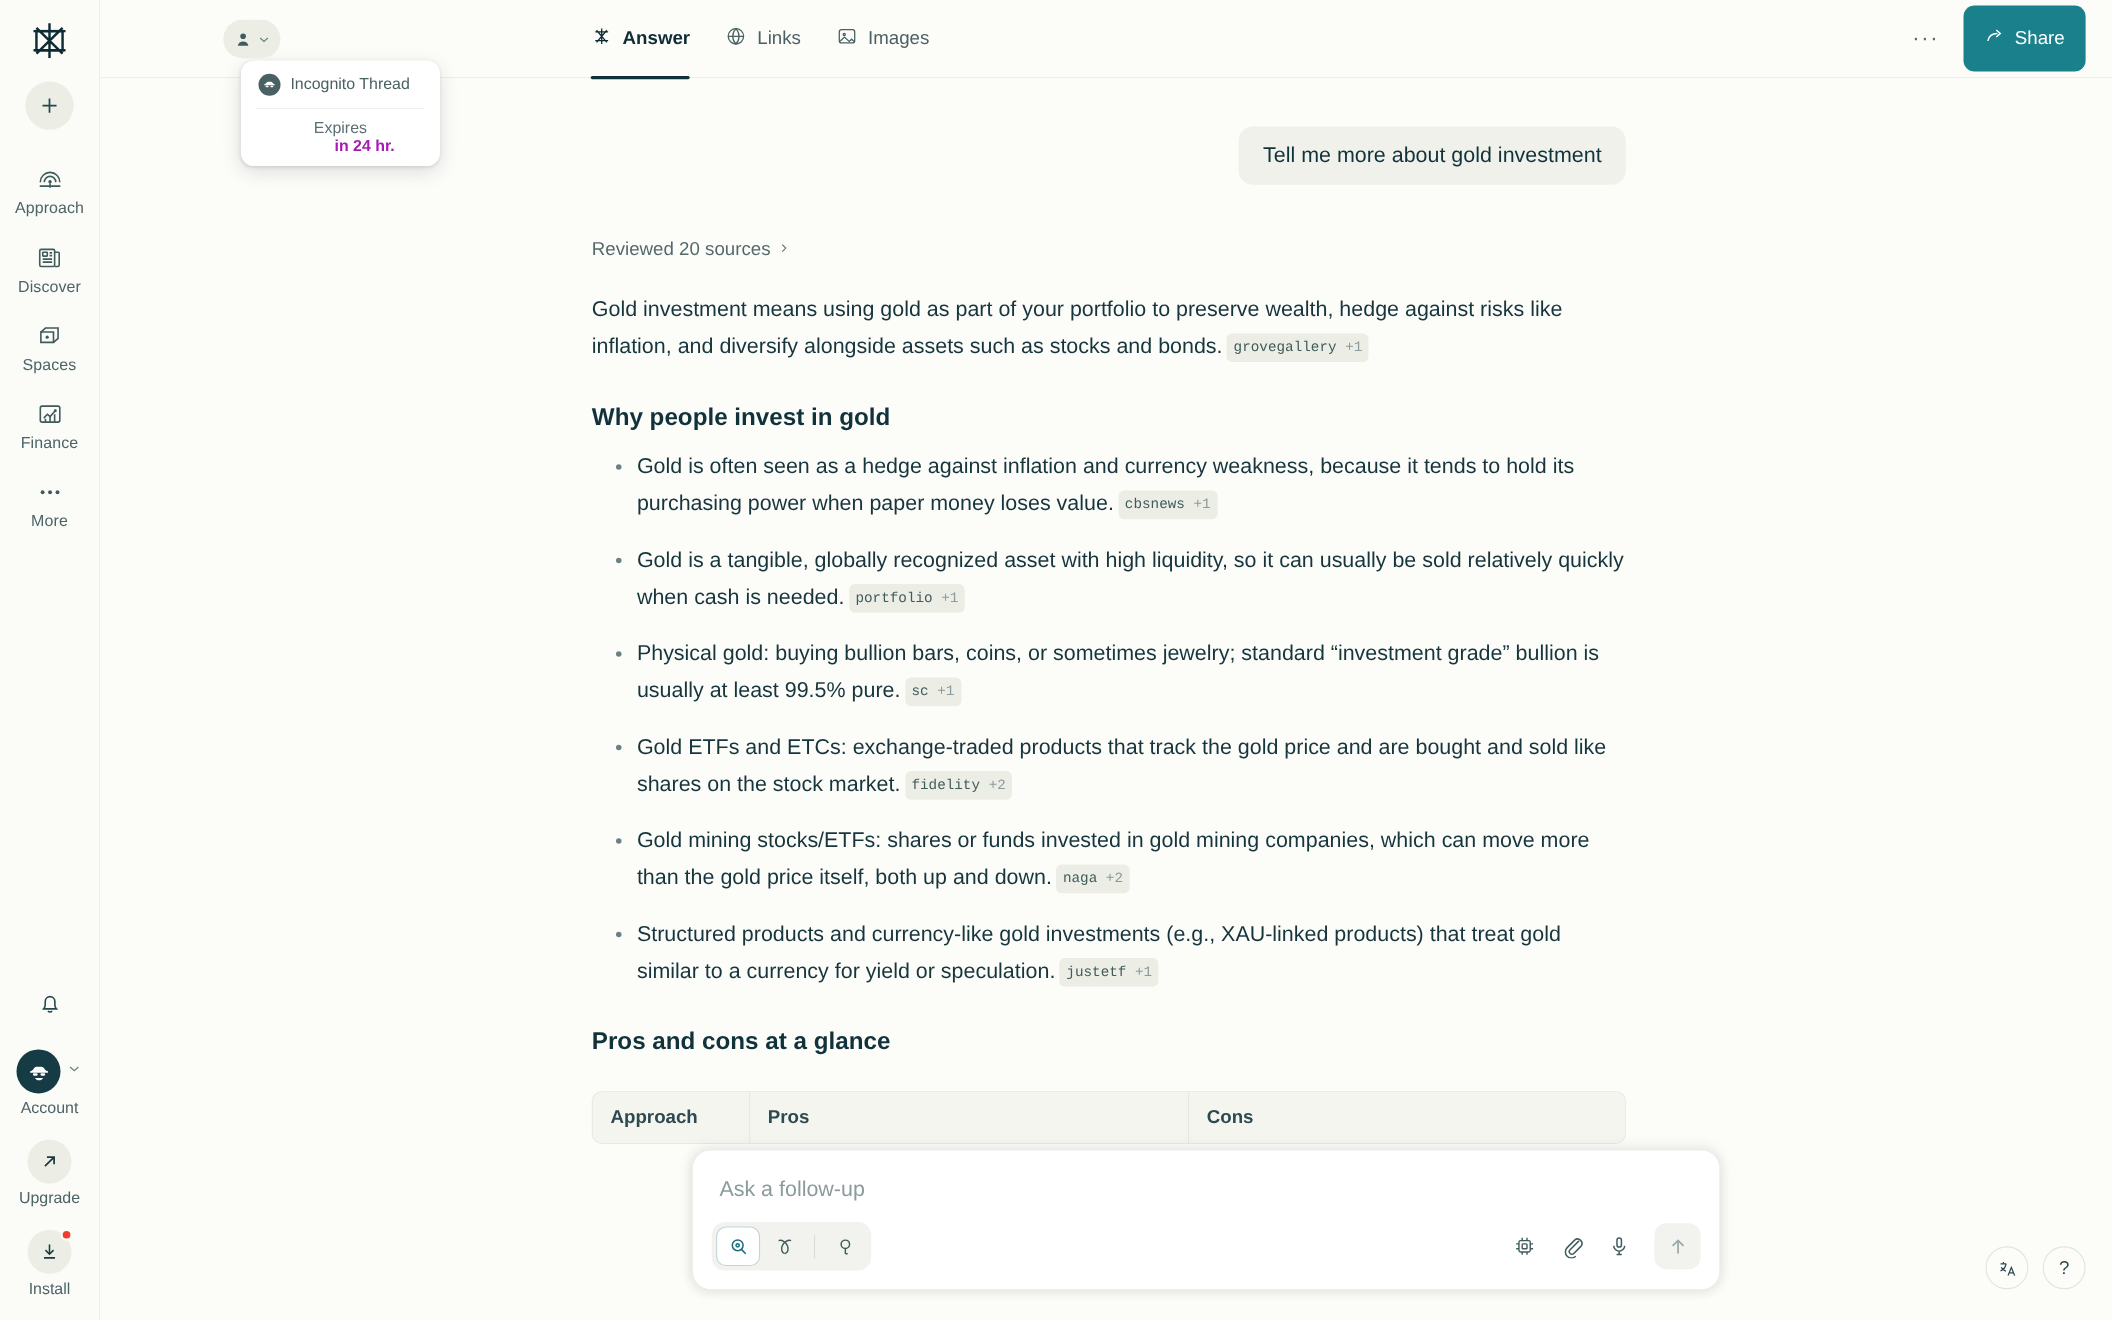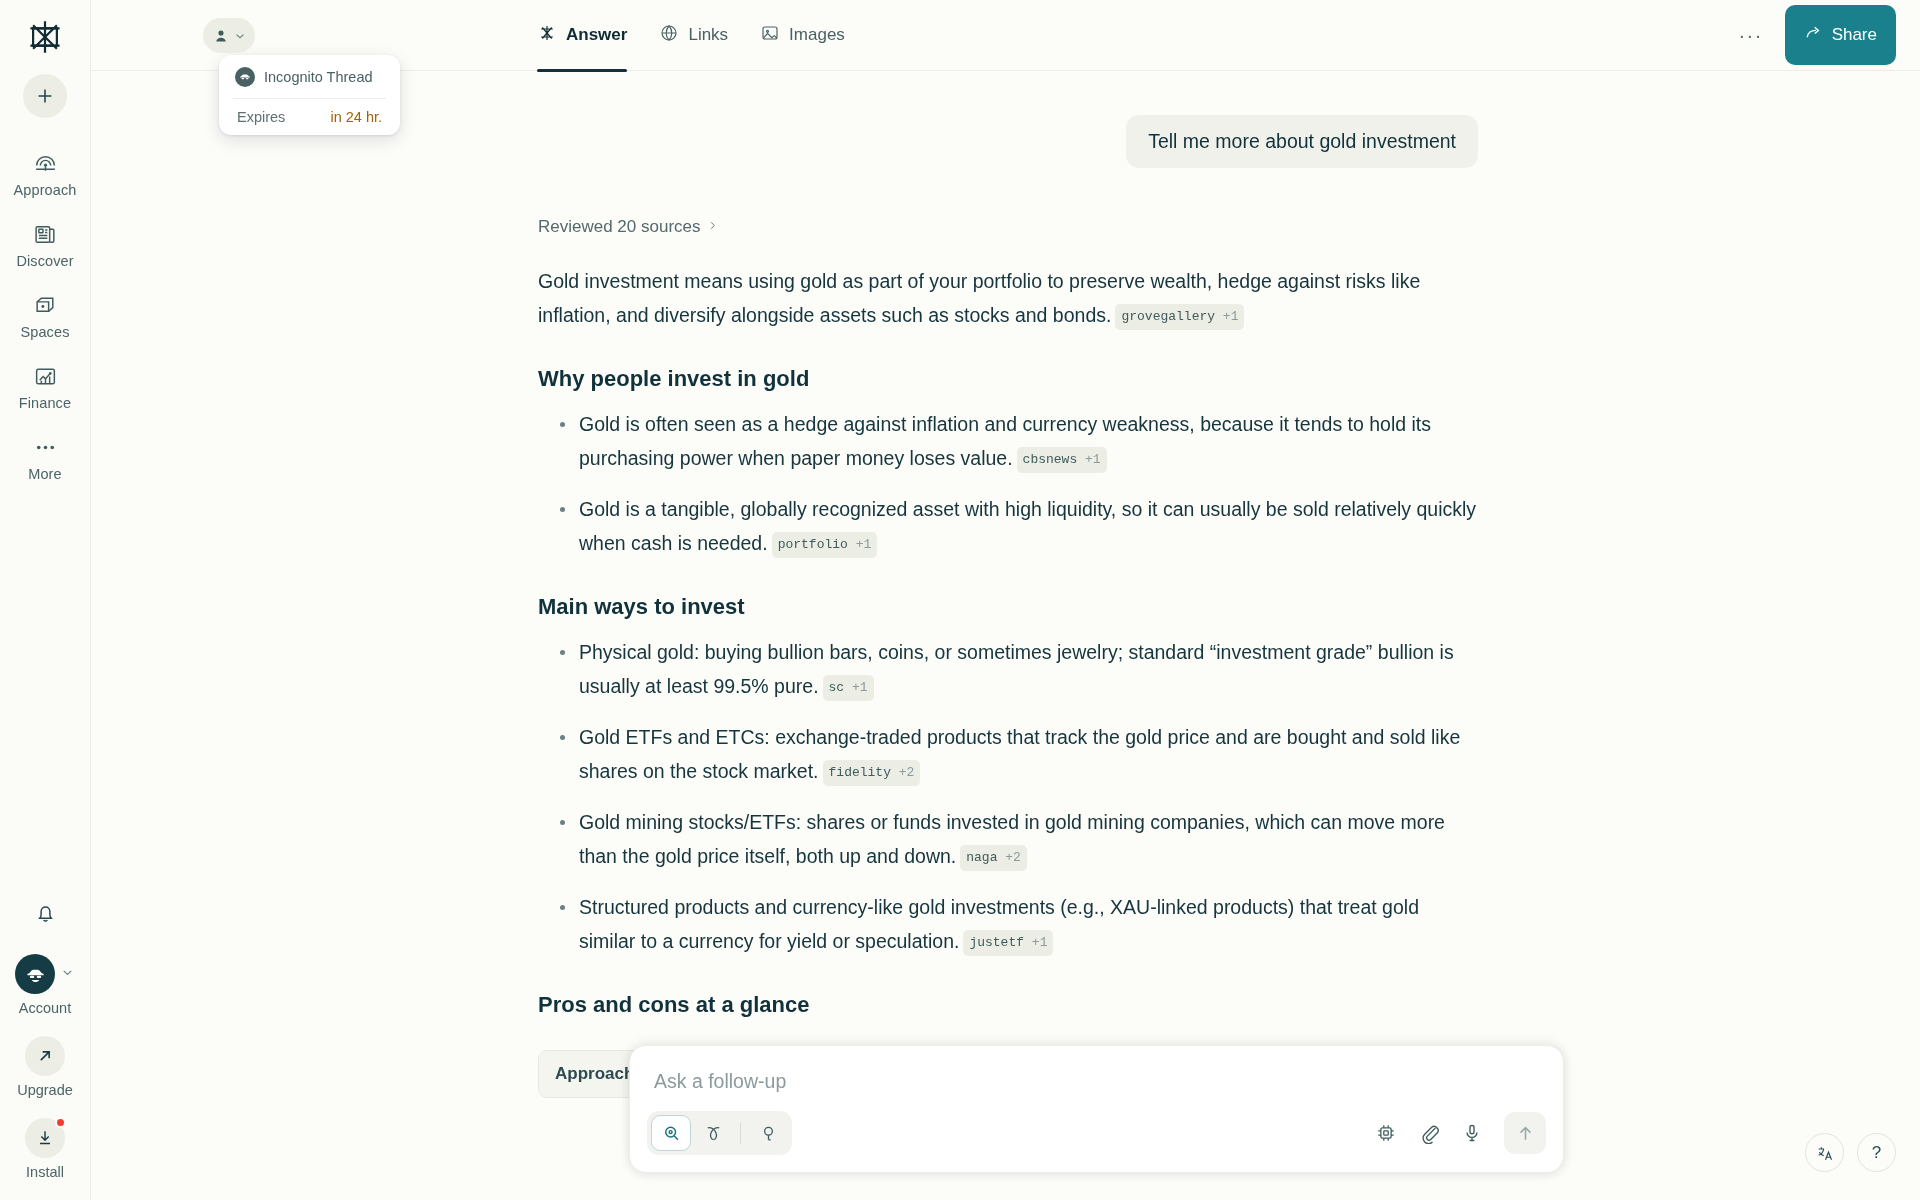--- a/index.html
+++ b/index.html
@@ -116,23 +116,23 @@
     box-shadow: 0 5px 18px rgba(20,30,30,.12), 0 1px 3px rgba(20,30,30,.10);
     padding: 12px 0 8px; z-index: 60;
   }
   .pop-row1 { display: flex; align-items: center; gap: 9px; padding: 0 16px 11px; }
   .pop-ic {
     width: 20px; height: 20px; border-radius: 50%; background: #4a6164;
     display: flex; align-items: center; justify-content: center; flex: 0 0 20px;
   }
   .pop-title { font-size: 14.5px; color: #4a6164; }
   .pop-div { height: 1px; background: #eceee8; margin: 0 14px; }
-  .pop-row2 { display: flex; align-items: center; justify-content: space-between; padding: 10px 18px 2px; }
+  .pop-row2 { display: flex; align-items: center; justify-content: space-between; padding: 10px 18px 2px; flex-direction: column; }
   .pop-k { font-size: 14.5px; color: #5c7073; }
-  .pop-v { font-size: 14.5px; color: #a16207; font-weight: normal; margin-left: 44px; }
+  .pop-v { font-size: 14.5px; color: #a21caf; font-weight: bold; margin-left: 44px; }
 
   .avatar-btn {
     position: absolute; left: 112px; top: 18px;
     width: 52px; height: 35px; border-radius: 18px;
     background: #eceee6;
     display: flex; align-items: center; justify-content: center; gap: 3px;
     z-index: 70; cursor: pointer;
   }
   .avatar-btn .av-ic { color: #3f5b5c; display: flex; }
   .avatar-btn .av-ch { color: #6b8083; display: flex; }
@@ -469,21 +469,20 @@
         <div class="para">
           <span>Gold investment means using gold as part of your portfolio to preserve wealth, hedge against risks like inflation, and diversify alongside assets such as stocks and bonds.</span><span class="cite"><span>grovegallery</span> <span class="pl">+1</span></span>
         </div>
 
         <h2 class="sec">Why people invest in gold</h2>
         <ul class="bul">
           <li><span>Gold is often seen as a hedge against inflation and currency weakness, because it tends to hold its purchasing power when paper money loses value.</span><span class="cite"><span>cbsnews</span> <span class="pl">+1</span></span></li>
           <li><span>Gold is a tangible, globally recognized asset with high liquidity, so it can usually be sold relatively quickly when cash is needed.</span><span class="cite"><span>portfolio</span> <span class="pl">+1</span></span></li>
         </ul>
 
-        <h2 class="sec">Main ways to invest</h2>
         <ul class="bul">
           <li><span>Physical gold: buying bullion bars, coins, or sometimes jewelry; standard “investment grade” bullion is usually at least 99.5% pure.</span><span class="cite"><span>sc</span> <span class="pl">+1</span></span></li>
           <li><span>Gold ETFs and ETCs: exchange-traded products that track the gold price and are bought and sold like shares on the stock market.</span><span class="cite"><span>fidelity</span> <span class="pl">+2</span></span></li>
           <li><span>Gold mining stocks/ETFs: shares or funds invested in gold mining companies, which can move more than the gold price itself, both up and down.</span><span class="cite"><span>naga</span> <span class="pl">+2</span></span></li>
           <li><span>Structured products and currency-like gold investments (e.g., XAU-linked products) that treat gold similar to a currency for yield or speculation.</span><span class="cite"><span>justetf</span> <span class="pl">+1</span></span></li>
         </ul>
 
         <h2 class="sec">Pros and cons at a glance</h2>
         <div class="tbl">
           <div class="tbl-hr">

